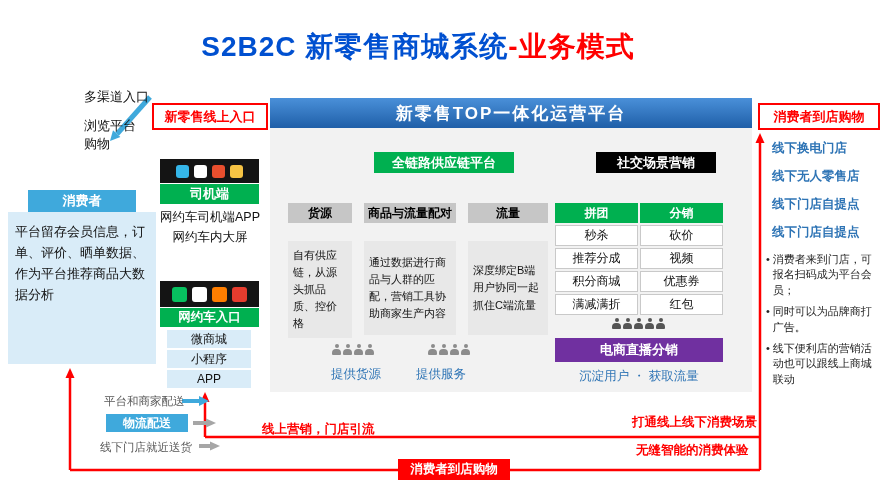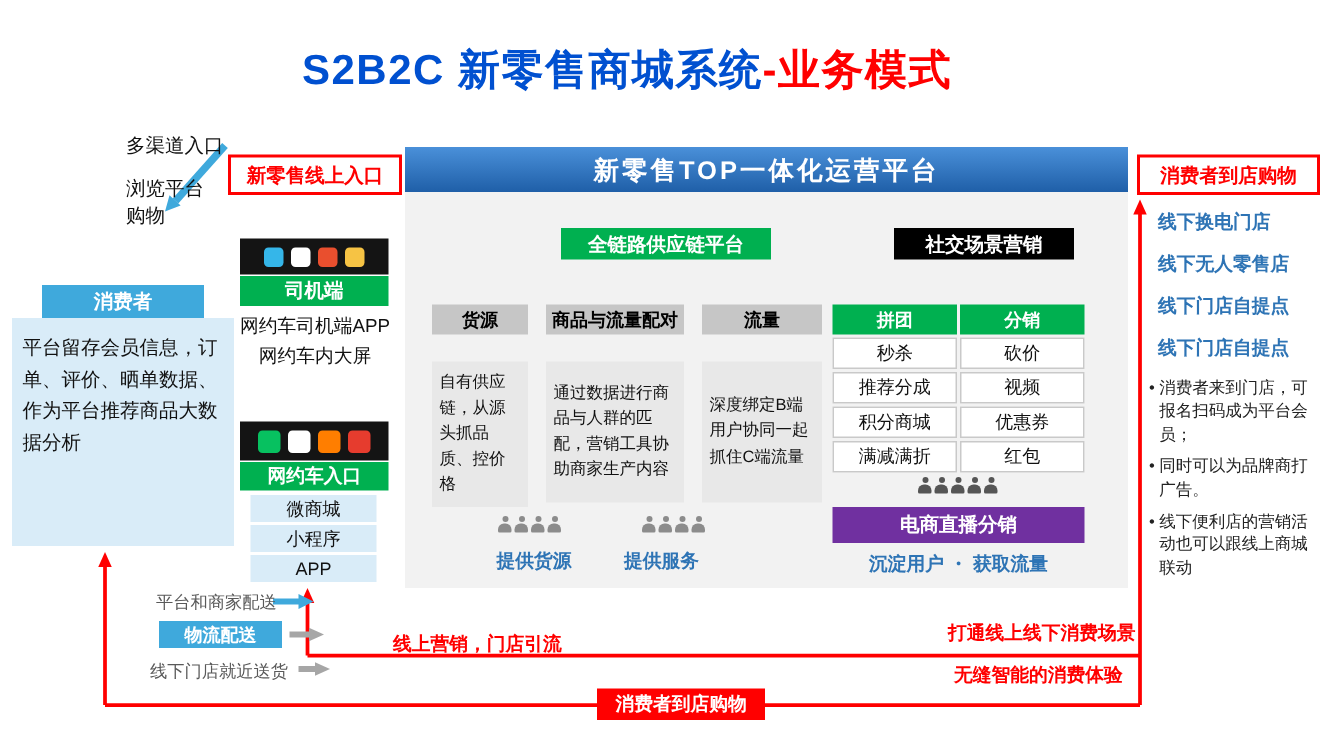--- a/index.html
+++ b/index.html
@@ -16,21 +16,21 @@
   .title-blue{color:var(--title-blue)}
   .title-red{color:var(--red)}
   .small{font-size:13px;color:#111}
   .red-frame{border:2px solid var(--red);color:var(--red);background:#fff;font-weight:bold;font-size:13px}
   .green-bar{background:var(--green);color:#fff;font-weight:bold;font-size:13px}
   .black-bar{background:#000;color:#fff;font-weight:bold;font-size:13px}
   .sky-box{background:var(--sky-blue);color:#fff;font-weight:bold;font-size:13px}
   .pale-box{background:var(--pale-blue);color:#111;font-size:12px}
   .purple-bar{background:var(--purple);color:#fff;font-weight:bold;font-size:13px}
   .red-bar{background:var(--red);color:#fff;font-weight:bold;font-size:12.5px}
-  .blue-text{color:var(--mid-blue);font-weight:bold;font-size:12.5px}
+  .blue-text{color:var(--mid-blue);font-weight:normal;font-size:12.5px}
   .red-text{color:var(--red);font-weight:bold;font-size:12.5px}
   .gray-text{color:#595959;font-size:11.5px}
   .panel{background:var(--panel)}
   .plat-header{background:linear-gradient(180deg,#4a90d9,#1f5fa8);color:#fff;font-weight:bold;font-size:17px;letter-spacing:2px}
   .consumer-desc{background:var(--pale-blue);font-size:13px;line-height:1.62;padding:9px 7px;color:#111}
   .strip{background:#141414;display:flex;align-items:center;justify-content:center;gap:5px}
   .appicon{width:13px;height:13px;border-radius:3px;display:inline-block}
   .appicon.lg{width:15px;height:15px}
   .supply-col{display:flex;flex-direction:column;gap:18px}
   .col-h{background:var(--head-gray);min-height:20px;display:flex;align-items:center;justify-content:center;text-align:center;font-size:12px;font-weight:bold;padding:1px 2px}

